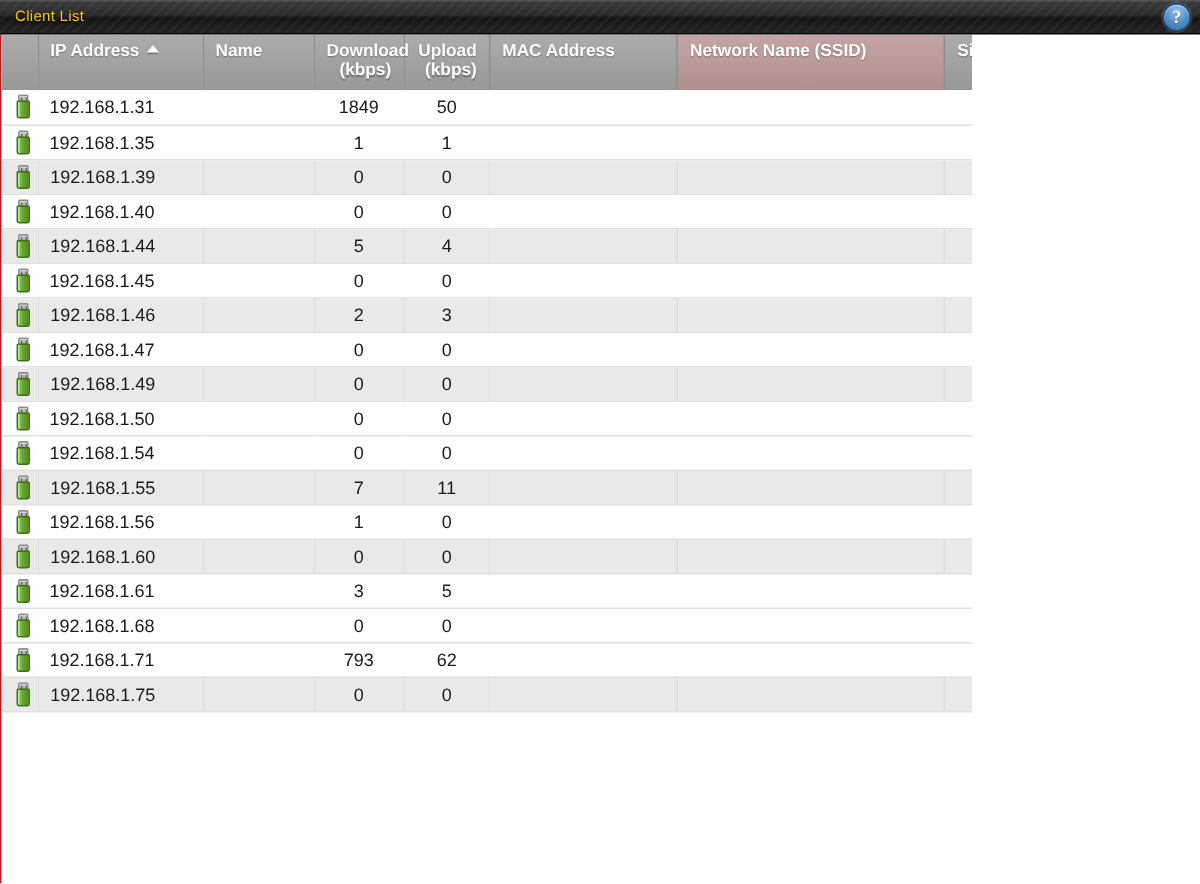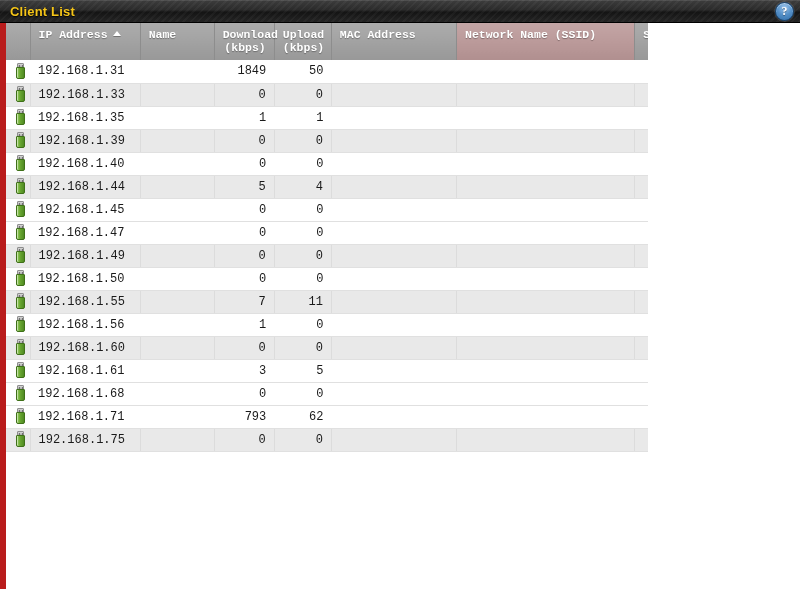--- a/index.html
+++ b/index.html
@@ -46,22 +46,22 @@
   }
   .title-left {
     display: flex;
     align-items: center;
     flex: 1 1 auto;
     padding-left: 10px;
     min-width: 0;
   }
   .title-text {
     color: #f5c518;
-    font-size: 13px;
-    font-weight: bold;
+    font-size: 10px;
+    font-weight: normal;
     letter-spacing: 0.2px;
     text-shadow: 0 1px 1px rgba(0,0,0,0.85);
     white-space: nowrap;
   }
   .help-icon {
     width: 17px;
     height: 17px;
     border-radius: 50%;
     background: radial-gradient(circle at 50% 28%, #9dc6ee 0%, #5590c8 48%, #2f6da8 100%);
     border: 1px solid #1d4a78;
@@ -76,23 +76,22 @@
     font-family: "Liberation Serif", serif;
     text-shadow: 0 1px 1px rgba(0,0,0,0.4);
   }
 
   
   .table-wrap {
     width: 648px;
     height: 567px;
     overflow: hidden;
     background: #ffffff;
-    border-left: 6px solid #b91c1c;
+    border-left: 1px solid #b91c1c;
     box-sizing: border-box;
-    font-family: Liberation Mono, monospace;
   }
   table.clients {
     border-collapse: collapse;
     width: 799px;
     table-layout: fixed;
     font-size: 12px;
   }
 
   thead th {
     background: linear-gradient(to bottom, #acacac 0%, #a2a2a2 50%, #989898 100%);
@@ -140,21 +139,21 @@
     overflow: hidden;
     white-space: nowrap;
   }
   tbody tr.odd td  { background: #ffffff; }
   tbody tr.even td {
     background: #e9e9e9;
     border-right: 1px solid #dcdcdc;
   }
   tbody tr.even td:last-child { border-right: none; }
 
-  td.num { text-align: right; }
+  td.num { text-align: center; }
   td.c-icon { padding: 0 0 0 10px; width: 24px; }
   td.c-import { text-align: center; padding: 0; }
 
   
   .dev-icon {
     position: relative;
     display: inline-block;
     width: 9px;
     height: 16px;
     vertical-align: -3px;
@@ -258,37 +257,20 @@
             <td></td>
             <td></td>
             <td class="c-import"><button class="import-btn">
                 <svg class="tag-icon" viewBox="0 0 16 12">
                   <path d="M0.6 4.2 L4.6 0.9 L9.2 0.9 L12.4 5.6 L8.4 9.2 L3.6 9.2 Z" fill="#111"></path>
                   <path d="M6.8 0.9 L11.0 0.9 L14.6 5.6 L10.6 9.2 L8.6 9.2 L12.4 5.7 Z" fill="#111"></path>
                   <circle cx="4.6" cy="3.6" r="0.95" fill="#fff"></circle>
                 </svg>
               </button></td>
           </tr>
-          <tr class="even">
-            <td class="c-icon"><span class="dev-icon"><span class="cap"></span><span class="body"></span></span></td>
-            <td>192.168.1.33</td>
-            <td></td>
-            <td class="num">0</td>
-            <td class="num">0</td>
-            <td></td>
-            <td></td>
-            <td></td>
-            <td class="c-import"><button class="import-btn">
-                <svg class="tag-icon" viewBox="0 0 16 12">
-                  <path d="M0.6 4.2 L4.6 0.9 L9.2 0.9 L12.4 5.6 L8.4 9.2 L3.6 9.2 Z" fill="#111"></path>
-                  <path d="M6.8 0.9 L11.0 0.9 L14.6 5.6 L10.6 9.2 L8.6 9.2 L12.4 5.7 Z" fill="#111"></path>
-                  <circle cx="4.6" cy="3.6" r="0.95" fill="#fff"></circle>
-                </svg>
-              </button></td>
-          </tr>
           <tr class="odd">
             <td class="c-icon"><span class="dev-icon"><span class="cap"></span><span class="body"></span></span></td>
             <td>192.168.1.35</td>
             <td></td>
             <td class="num">1</td>
             <td class="num">1</td>
             <td></td>
             <td></td>
             <td></td>
             <td class="c-import"><button class="import-btn">
@@ -360,20 +342,37 @@
             <td></td>
             <td></td>
             <td class="c-import"><button class="import-btn">
                 <svg class="tag-icon" viewBox="0 0 16 12">
                   <path d="M0.6 4.2 L4.6 0.9 L9.2 0.9 L12.4 5.6 L8.4 9.2 L3.6 9.2 Z" fill="#111"></path>
                   <path d="M6.8 0.9 L11.0 0.9 L14.6 5.6 L10.6 9.2 L8.6 9.2 L12.4 5.7 Z" fill="#111"></path>
                   <circle cx="4.6" cy="3.6" r="0.95" fill="#fff"></circle>
                 </svg>
               </button></td>
           </tr>
+          <tr class="even">
+            <td class="c-icon"><span class="dev-icon"><span class="cap"></span><span class="body"></span></span></td>
+            <td>192.168.1.46</td>
+            <td></td>
+            <td class="num">2</td>
+            <td class="num">3</td>
+            <td></td>
+            <td></td>
+            <td></td>
+            <td class="c-import"><button class="import-btn">
+                <svg class="tag-icon" viewBox="0 0 16 12">
+                  <path d="M0.6 4.2 L4.6 0.9 L9.2 0.9 L12.4 5.6 L8.4 9.2 L3.6 9.2 Z" fill="#111"></path>
+                  <path d="M6.8 0.9 L11.0 0.9 L14.6 5.6 L10.6 9.2 L8.6 9.2 L12.4 5.7 Z" fill="#111"></path>
+                  <circle cx="4.6" cy="3.6" r="0.95" fill="#fff"></circle>
+                </svg>
+              </button></td>
+          </tr>
           <tr class="odd">
             <td class="c-icon"><span class="dev-icon"><span class="cap"></span><span class="body"></span></span></td>
             <td>192.168.1.47</td>
             <td></td>
             <td class="num">0</td>
             <td class="num">0</td>
             <td></td>
             <td></td>
             <td></td>
             <td class="c-import"><button class="import-btn">
@@ -397,20 +396,37 @@
                 <svg class="tag-icon" viewBox="0 0 16 12">
                   <path d="M0.6 4.2 L4.6 0.9 L9.2 0.9 L12.4 5.6 L8.4 9.2 L3.6 9.2 Z" fill="#111"></path>
                   <path d="M6.8 0.9 L11.0 0.9 L14.6 5.6 L10.6 9.2 L8.6 9.2 L12.4 5.7 Z" fill="#111"></path>
                   <circle cx="4.6" cy="3.6" r="0.95" fill="#fff"></circle>
                 </svg>
               </button></td>
           </tr>
           <tr class="odd">
             <td class="c-icon"><span class="dev-icon"><span class="cap"></span><span class="body"></span></span></td>
             <td>192.168.1.50</td>
+            <td></td>
+            <td class="num">0</td>
+            <td class="num">0</td>
+            <td></td>
+            <td></td>
+            <td></td>
+            <td class="c-import"><button class="import-btn">
+                <svg class="tag-icon" viewBox="0 0 16 12">
+                  <path d="M0.6 4.2 L4.6 0.9 L9.2 0.9 L12.4 5.6 L8.4 9.2 L3.6 9.2 Z" fill="#111"></path>
+                  <path d="M6.8 0.9 L11.0 0.9 L14.6 5.6 L10.6 9.2 L8.6 9.2 L12.4 5.7 Z" fill="#111"></path>
+                  <circle cx="4.6" cy="3.6" r="0.95" fill="#fff"></circle>
+                </svg>
+              </button></td>
+          </tr>
+          <tr class="odd">
+            <td class="c-icon"><span class="dev-icon"><span class="cap"></span><span class="body"></span></span></td>
+            <td>192.168.1.54</td>
             <td></td>
             <td class="num">0</td>
             <td class="num">0</td>
             <td></td>
             <td></td>
             <td></td>
             <td class="c-import"><button class="import-btn">
                 <svg class="tag-icon" viewBox="0 0 16 12">
                   <path d="M0.6 4.2 L4.6 0.9 L9.2 0.9 L12.4 5.6 L8.4 9.2 L3.6 9.2 Z" fill="#111"></path>
                   <path d="M6.8 0.9 L11.0 0.9 L14.6 5.6 L10.6 9.2 L8.6 9.2 L12.4 5.7 Z" fill="#111"></path>

